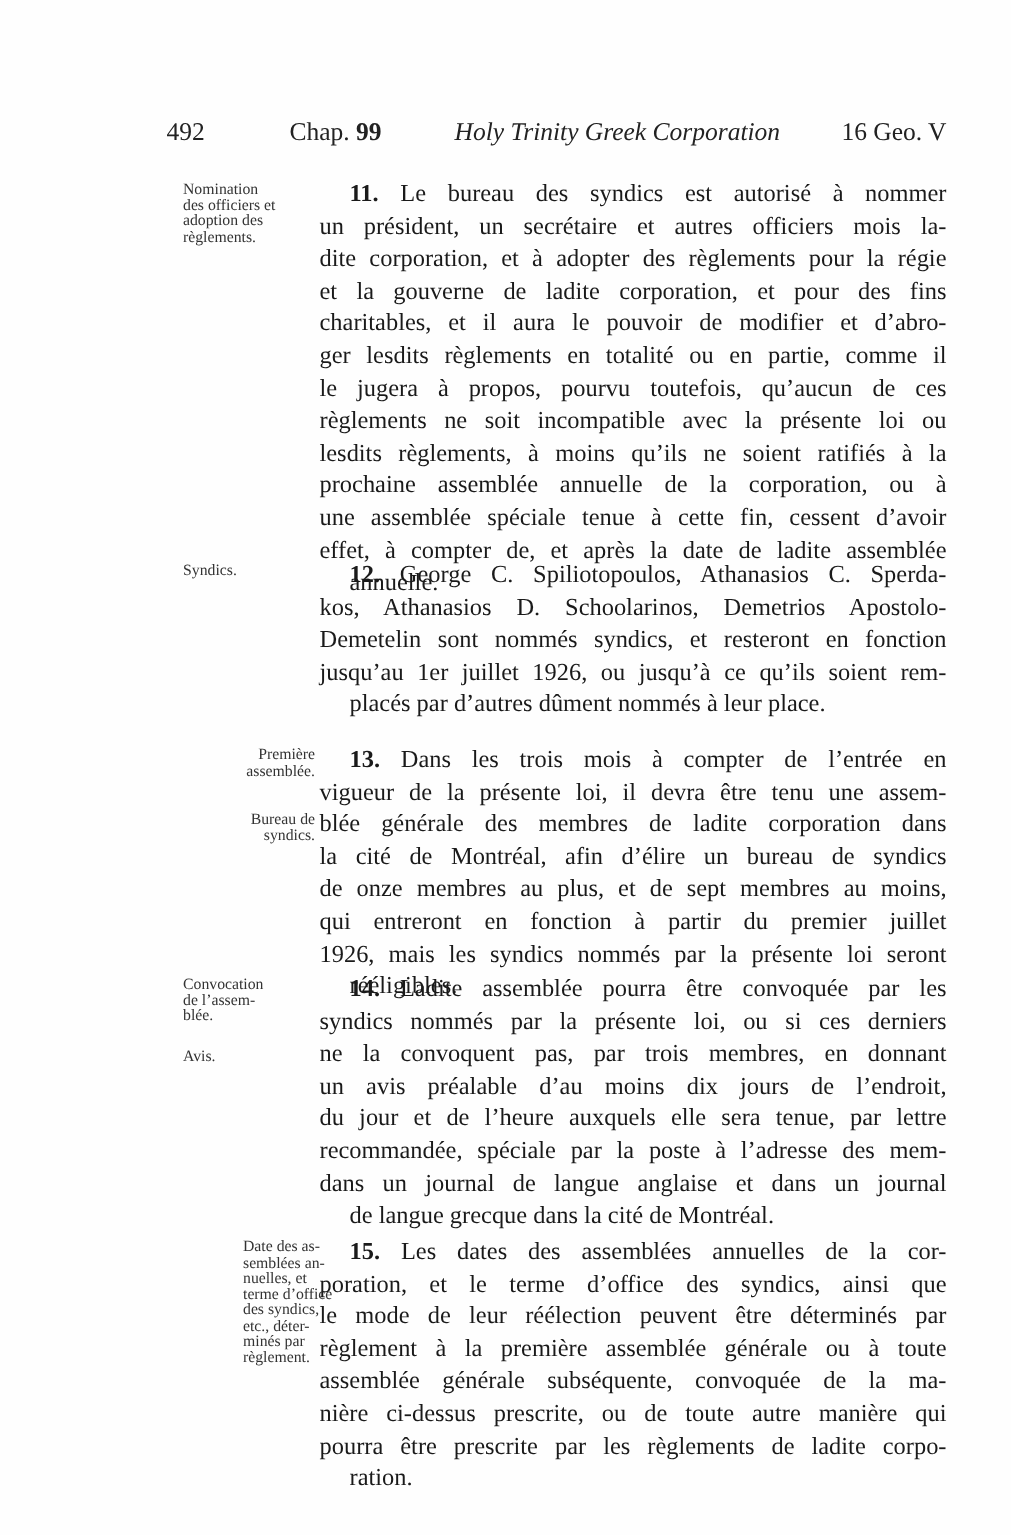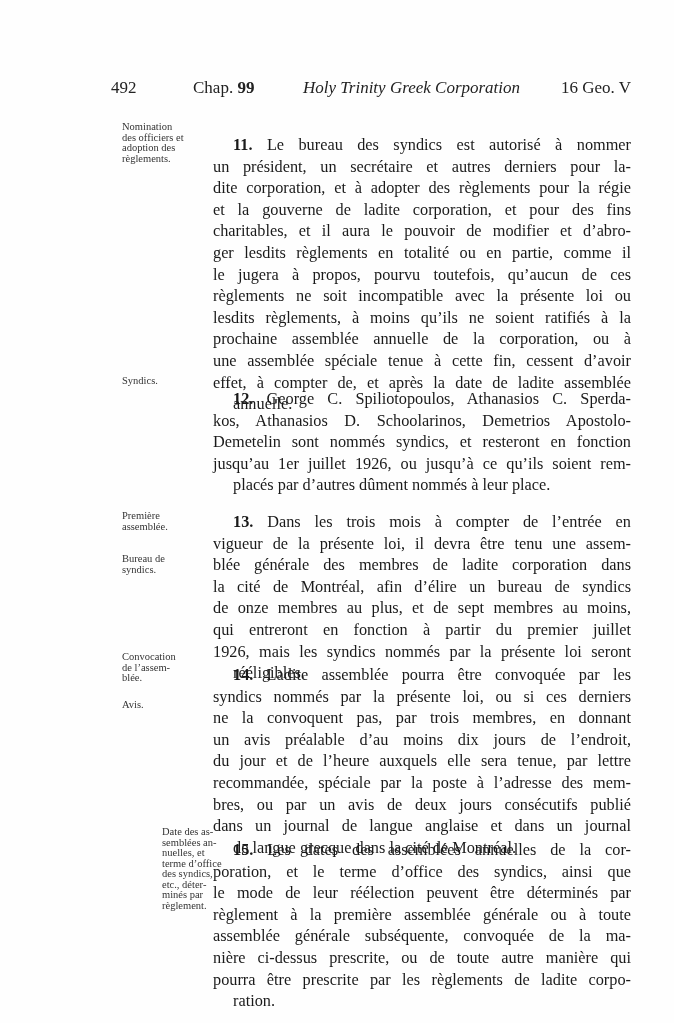--- a/index.html
+++ b/index.html
@@ -11,21 +11,21 @@
   .header .chap b { font-weight: bold; }
   .header .title { position: absolute; left: 192px; top: 0; font-style: italic; }
   .header .reign { position: absolute; right: 0; top: 0; }
   .section { position: absolute; left: 0; width: 674px; }
   .margin-notes { position: absolute; left: 122px; width: 88px; }
   .mnote { font-family: "Liberation Serif", serif; font-size: 10.5px; line-height: 10.5px; color: #333; margin: 0; }
   .mnote + .mnote { margin-top: 22px; }
   .body { position: absolute; left: 213px; width: 418px; font-family: "Liberation Serif", serif; font-size: 16.3px; line-height: 21.6px; color: #1a1a1a; text-align: justify; }
   .line { display: block; white-space: nowrap; text-align-last: justify; height: 21.6px; }
   .line.last { text-align-last: left; margin-left: 20px; }
-  .line.indent { padding-left: 20px; margin-top: 16px; }
+  .line.indent { padding-left: 20px; }
   .secnum { font-weight: bold; }
 </style>
 </head>
 <body>
 
 <div class="page">
 
   <div class="header">
     <span class="pnum">492</span>
     <span class="chap"><span>Chap.</span> <b>99</b></span>
@@ -37,21 +37,21 @@
     <div class="margin-notes" style="top:4px;">
       <div class="mnote">
         <div>Nomination</div>
         <div>des officiers et</div>
         <div>adoption des</div>
         <div>règlements.</div>
       </div>
     </div>
     <div class="body">
       <span class="line indent"><span class="secnum">11.</span><span> Le bureau des syndics est autorisé à nommer</span></span>
-      <span class="line">un président, un secrétaire et autres derniers pour la-</span>
+      <span class="line">un président, un secrétaire et autres officiers mois la-</span>
       <span class="line">dite corporation, et à adopter des règlements pour la régie</span>
       <span class="line">et la gouverne de ladite corporation, et pour des fins</span>
       <span class="line">charitables, et il aura le pouvoir de modifier et d’abro-</span>
       <span class="line">ger lesdits règlements en totalité ou en partie, comme il</span>
       <span class="line">le jugera à propos, pourvu toutefois, qu’aucun de ces</span>
       <span class="line">règlements ne soit incompatible avec la présente loi ou</span>
       <span class="line">lesdits règlements, à moins qu’ils ne soient ratifiés à la</span>
       <span class="line">prochaine assemblée annuelle de la corporation, ou à</span>
       <span class="line">une assemblée spéciale tenue à cette fin, cessent d’avoir</span>
       <span class="line">effet, à compter de, et après la date de ladite assemblée</span>
@@ -68,21 +68,21 @@
     <div class="body">
       <span class="line indent"><span class="secnum">12.</span><span> George C. Spiliotopoulos, Athanasios C. Sperda-</span></span>
       <span class="line">kos, Athanasios D. Schoolarinos, Demetrios Apostolo-</span>
       <span class="line">Demetelin sont nommés syndics, et resteront en fonction</span>
       <span class="line">jusqu’au 1er juillet 1926, ou jusqu’à ce qu’ils soient rem-</span>
       <span class="line last">placés par d’autres dûment nommés à leur place.</span>
     </div>
   </div>
 
   <div class="section" style="top:495px;">
-    <div class="margin-notes" style="top:16px;">
+    <div class="margin-notes" style="top:4px;text-align:right;">
       <div class="mnote">
         <div>Première</div>
         <div>assemblée.</div>
       </div>
       <div class="mnote" style="margin-top:22px;">
         <div>Bureau de</div>
         <div>syndics.</div>
       </div>
     </div>
     <div class="body">
@@ -108,21 +108,20 @@
         <div>Avis.</div>
       </div>
     </div>
     <div class="body">
       <span class="line indent"><span class="secnum">14.</span><span> Ladite assemblée pourra être convoquée par les</span></span>
       <span class="line">syndics nommés par la présente loi, ou si ces derniers</span>
       <span class="line">ne la convoquent pas, par trois membres, en donnant</span>
       <span class="line">un avis préalable d’au moins dix jours de l’endroit,</span>
       <span class="line">du jour et de l’heure auxquels elle sera tenue, par lettre</span>
       <span class="line">recommandée, spéciale par la poste à l’adresse des mem-</span>
-      <span class="line">bres, ou par un avis de deux jours consécutifs publié</span>
       <span class="line">dans un journal de langue anglaise et dans un journal</span>
       <span class="line last">de langue grecque dans la cité de Montréal.</span>
     </div>
   </div>
 
   <div class="section" style="top:823px;">
     <div class="margin-notes" style="top:4px;margin-left:40px;">
       <div class="mnote">
         <div>Date des as-</div>
         <div>semblées an-</div>

